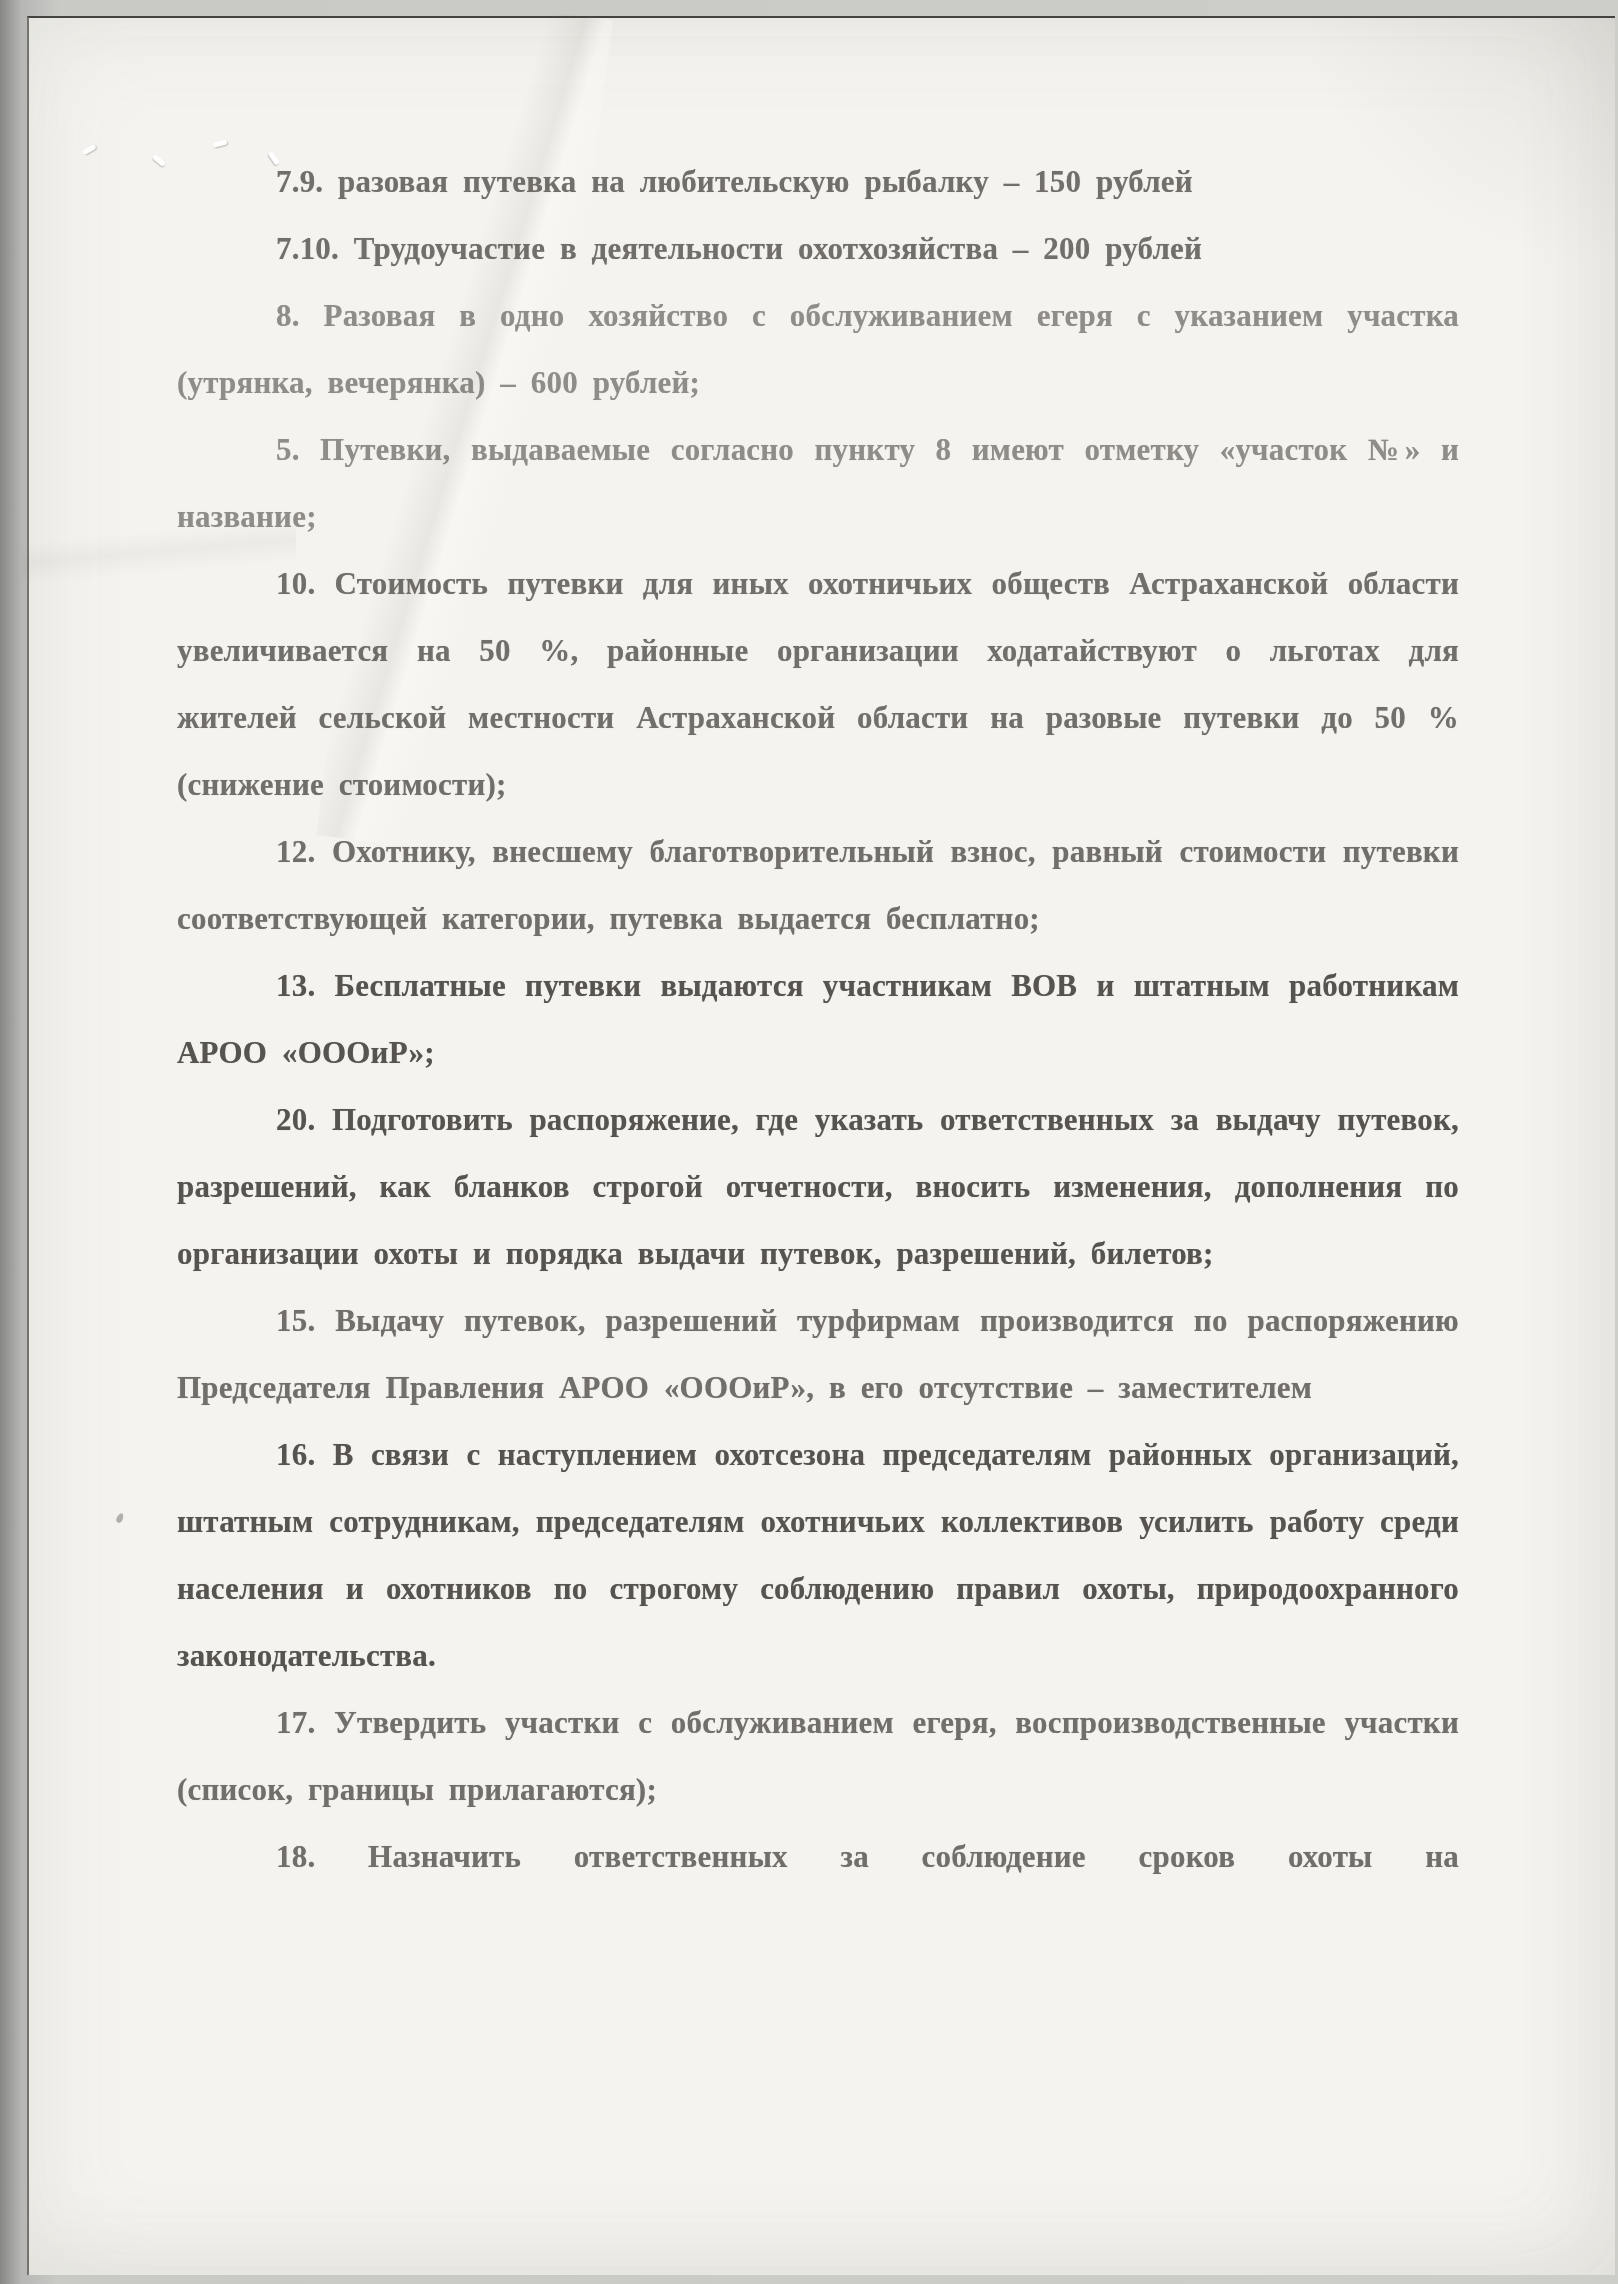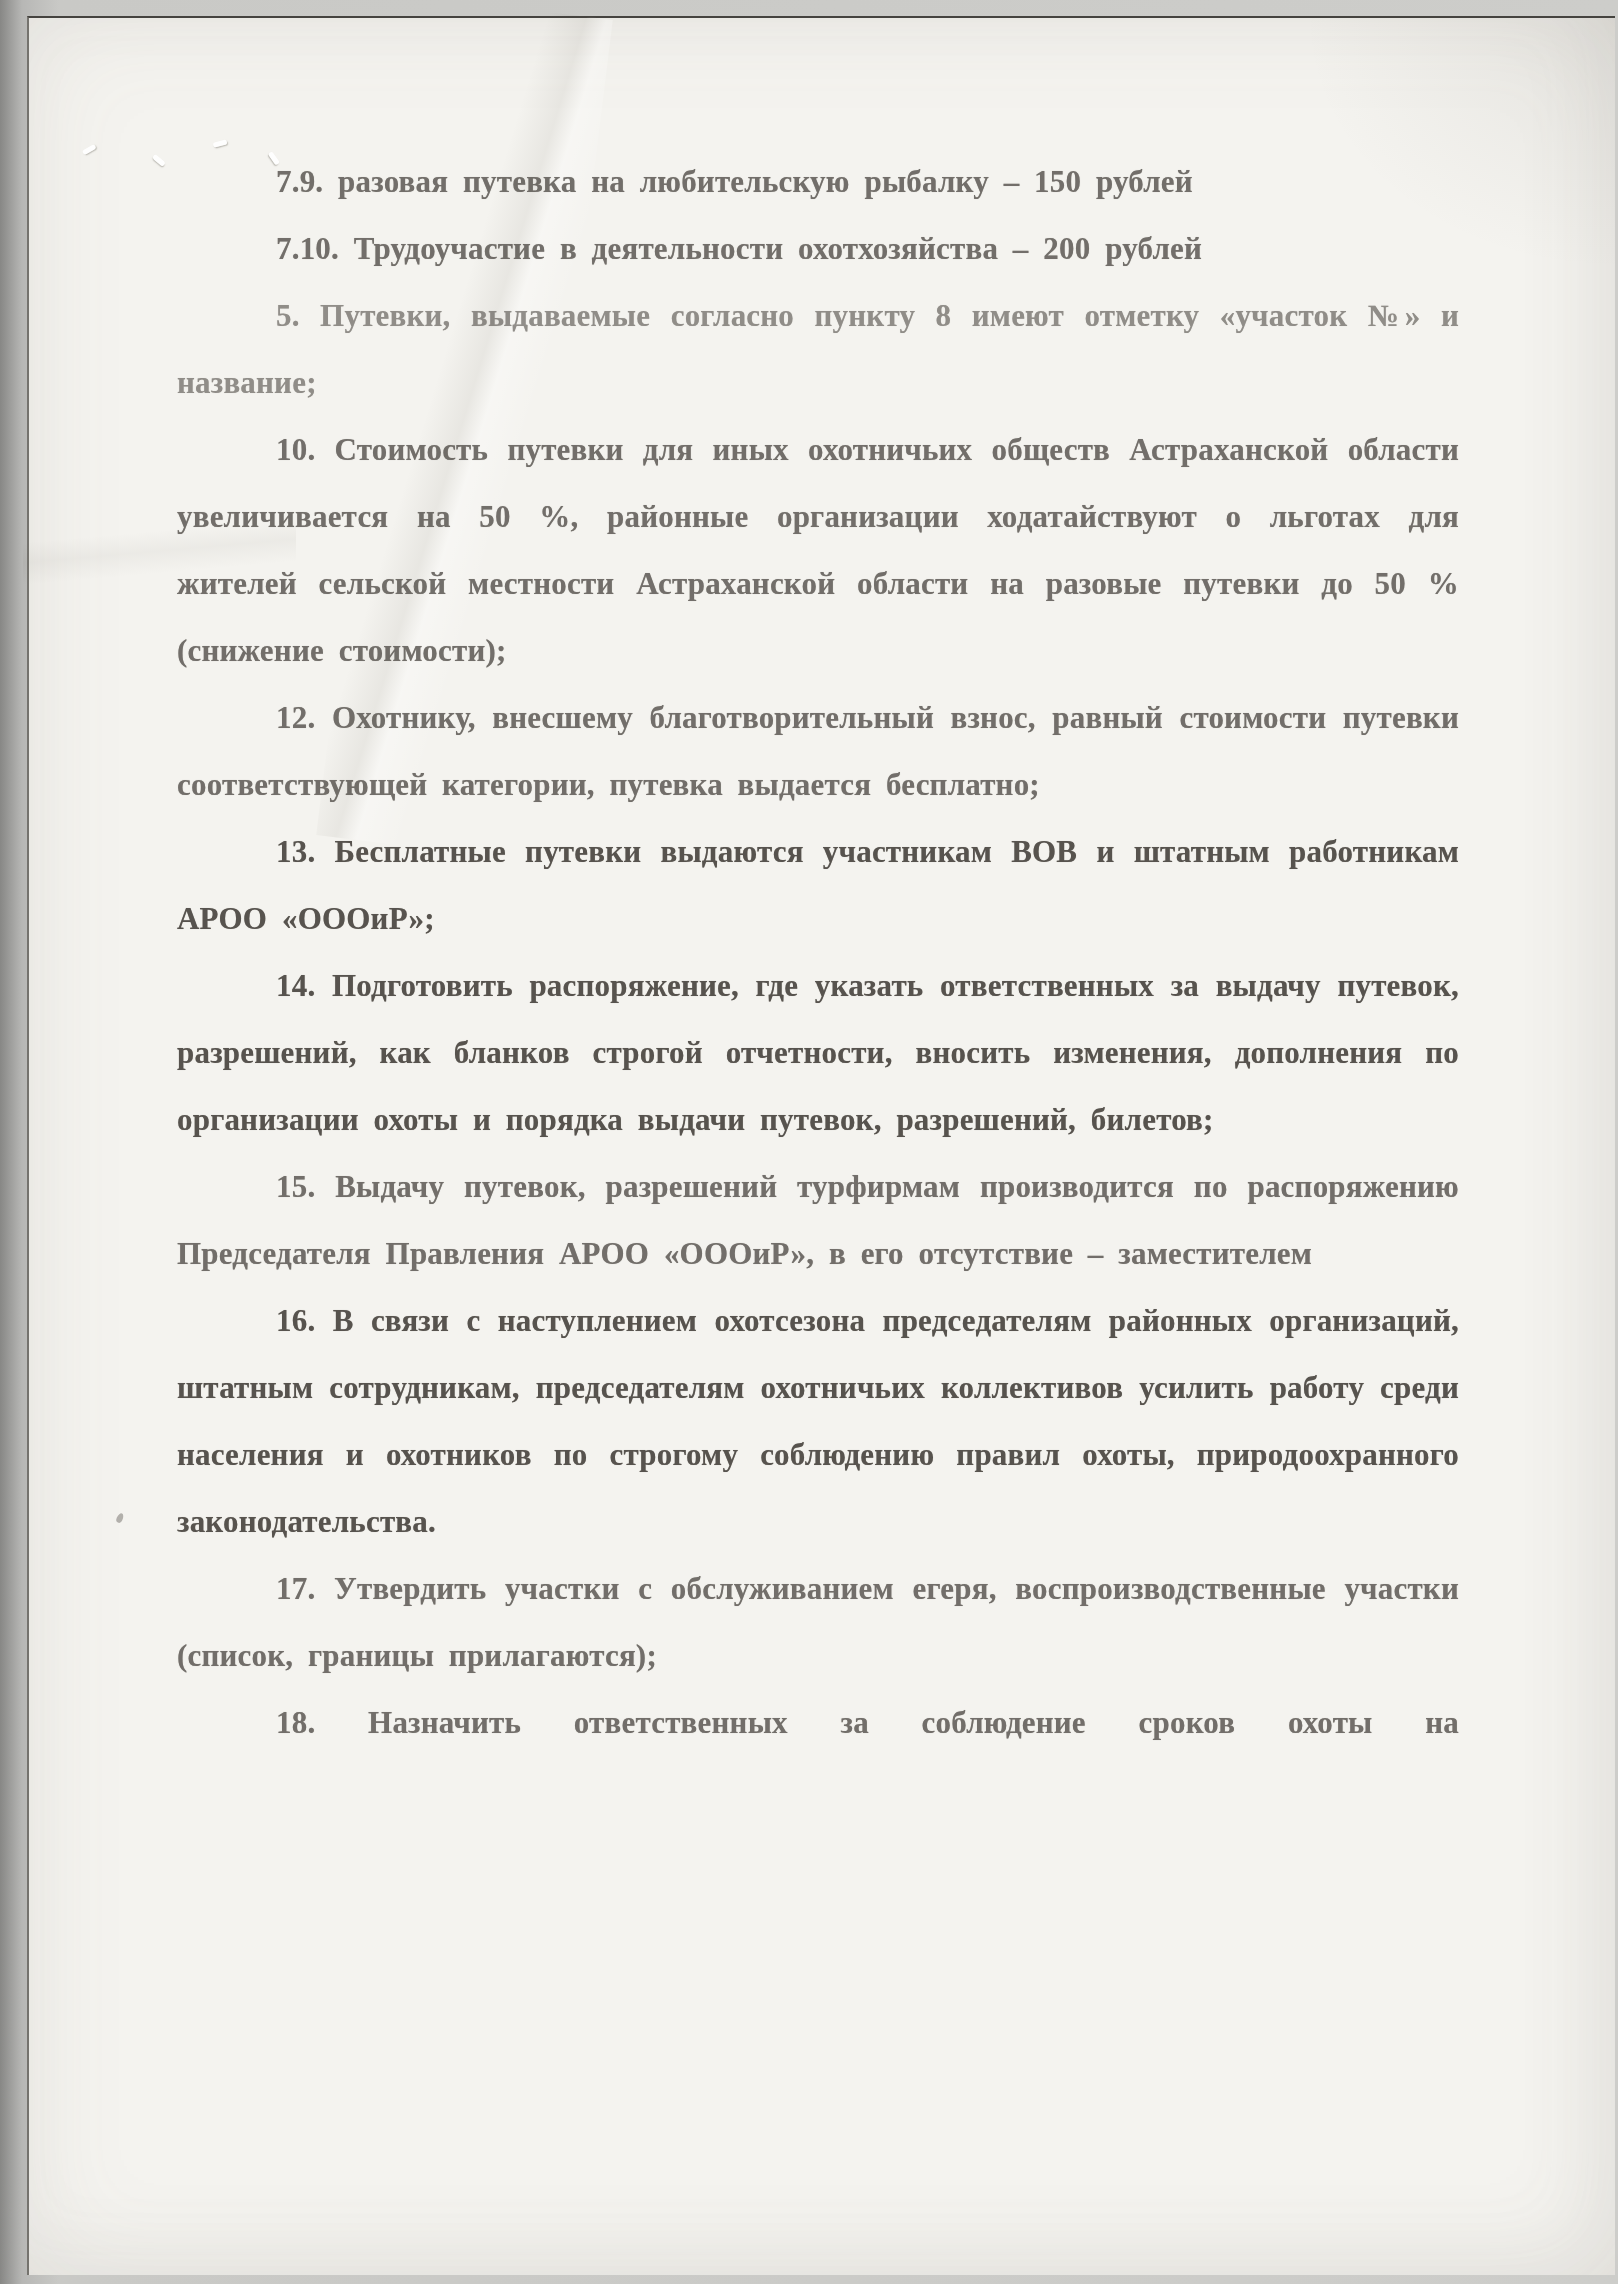--- a/index.html
+++ b/index.html
@@ -76,24 +76,25 @@
     <span></span>
     <span></span>
     <span></span>
     <span></span>
   </div>
   <div class="speck"></div>
 
   <div class="text">
     <p>7.9. разовая путевка на любительскую рыбалку – 150 рублей</p>
     <p>7.10. Трудоучастие в деятельности охотхозяйства – 200 рублей</p>
+    <p class="light">8. Разовая в одно хозяйство с обслуживанием егеря с указанием участка (утрянка, вечерянка) – 600 рублей;</p>
     <p class="light">5. Путевки, выдаваемые согласно пункту 8 имеют отметку «участок №» и название;</p>
     <p>10. Стоимость путевки для иных охотничьих обществ Астраханской области увеличивается на 50 %, районные организации ходатайствуют о льготах для жителей сельской местности Астраханской области на разовые путевки до 50 % (снижение стоимости);</p>
     <p>12. Охотнику, внесшему благотворительный взнос, равный стоимости путевки соответствующей категории, путевка выдается бесплатно;</p>
     <p class="dark">13. Бесплатные путевки выдаются участникам ВОВ и штатным работникам АРОО «ОООиР»;</p>
-    <p class="dark">14. Подготовить распоряжение, где указать ответственных за выдачу путевок, разрешений, как бланков строгой отчетности, вносить изменения, дополнения по организации охоты и порядка выдачи путевок, разрешений, билетов;</p>
+    <p class="dark">20. Подготовить распоряжение, где указать ответственных за выдачу путевок, разрешений, как бланков строгой отчетности, вносить изменения, дополнения по организации охоты и порядка выдачи путевок, разрешений, билетов;</p>
     <p>15. Выдачу путевок, разрешений турфирмам производится по распоряжению Председателя Правления АРОО «ОООиР», в его отсутствие – заместителем</p>
     <p class="dark">16. В связи с наступлением охотсезона председателям районных организаций, штатным сотрудникам, председателям охотничьих коллективов усилить работу среди населения и охотников по строгому соблюдению правил охоты, природоохранного законодательства.</p>
     <p>17. Утвердить участки с обслуживанием егеря, воспроизводственные участки (список, границы прилагаются);</p>
     <p class="stretch-last">18. Назначить ответственных за соблюдение сроков охоты на</p>
   </div>
 </div>
 
 
 </body></html>

